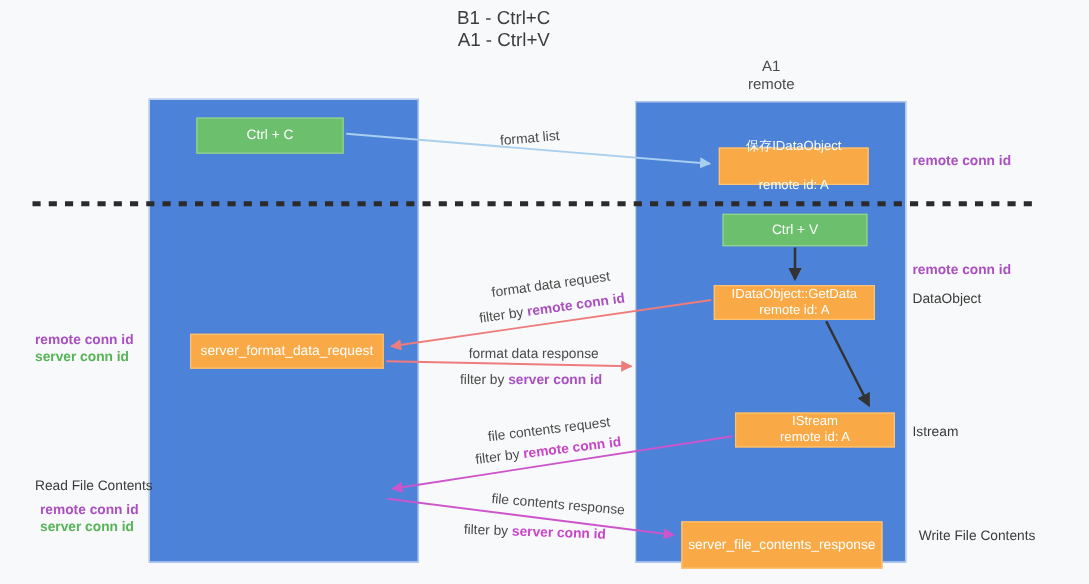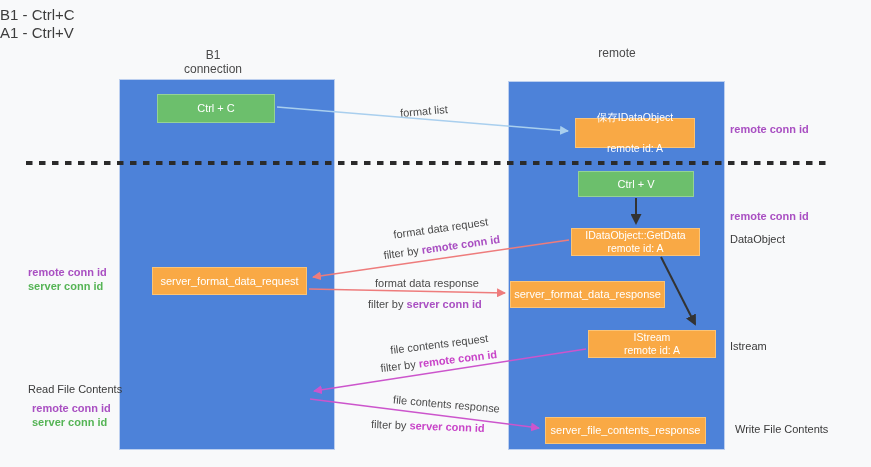--- a/index.html
+++ b/index.html
@@ -4,21 +4,21 @@
 <style>
   * { margin:0; padding:0; box-sizing:border-box; }
   html,body { background:#f8f9fa; }
   .canvas {
     position:relative; width:871px; height:467px;
     background:#f8f9fa; overflow:hidden;
     font-family:"Liberation Sans", sans-serif;
   }
   .title {
     position:absolute; top:6px; left:0; width:806px;
-    font-size:15px; line-height:18px; color:#3d3d3d;
+    text-align:center; font-size:15px; line-height:18px; color:#3d3d3d;
   }
   .col-header {
     position:absolute; width:140px; text-align:center;
     font-size:12px; line-height:14px; color:#4a4a4a;
   }
   .column {
     position:absolute; background:#4d82d9; border:1px solid #bccfef;
   }
   .dbox {
     position:absolute; display:flex; flex-direction:column;
@@ -42,25 +42,22 @@
 </head>
 <body>
 
 <div class="canvas">
 
   <div class="title">
     <div>B1 - Ctrl+C</div>
     <div>A1 - Ctrl+V</div>
   </div>
 
-  <div class="col-header" style="left:143px; top:48px;">
-    <div>B1</div>
-    <div>connection</div>
-  </div>
   <div class="col-header" style="left:547px; top:46px;">
+    <div>A1</div>
     <div>remote</div>
   </div>
 
   <div class="column" style="left:119px; top:79px; width:216px; height:371px;"></div>
   <div class="column" style="left:508px; top:81px; width:217px; height:369px;"></div>
 
   <div class="dbox green" style="left:157px; top:94px; width:118px; height:29px;text-align:right;">
     <div>Ctrl + C</div>
   </div>
 
@@ -75,31 +72,28 @@
 
   <div class="dbox orange" style="left:571px; top:228px; width:129px; height:28px; font-size:10.5px;justify-content:flex-end;">
     <div>IDataObject::GetData</div>
     <div>remote id: A</div>
   </div>
 
   <div class="dbox orange" style="left:152px; top:267px; width:155px; height:28px;text-align:center;">
     <div>server_format_data_request</div>
   </div>
 
-  <div class="dbox orange" style="left:510px; top:281px; width:155px; height:27px;">
-    <div>server_format_data_response</div>
-  </div>
 
   <div class="dbox orange" style="left:588px; top:330px; width:128px; height:28px; font-size:10.5px;">
     <div>IStream</div>
     <div>remote id: A</div>
   </div>
 
 
-  <div class="dbox orange" style="left:545px; top:417px; width:161px; height:27px;">
+  <div class="dbox orange" style="left:545px; top:417px; width:161px; height:38px;">
     <div>server_file_contents_response</div>
   </div>
 
   <div class="mid-label" style="left:400px; top:105px; transform:rotate(-5deg);">format list</div>
 
   <div class="mid-label" style="left:393px; top:222px; transform:rotate(-8deg);">format data request</div>
   <div class="mid-label" style="left:383px; top:241px; transform:rotate(-8deg);">
     <span>filter by </span><span class="purple">remote conn id</span>
   </div>
 

